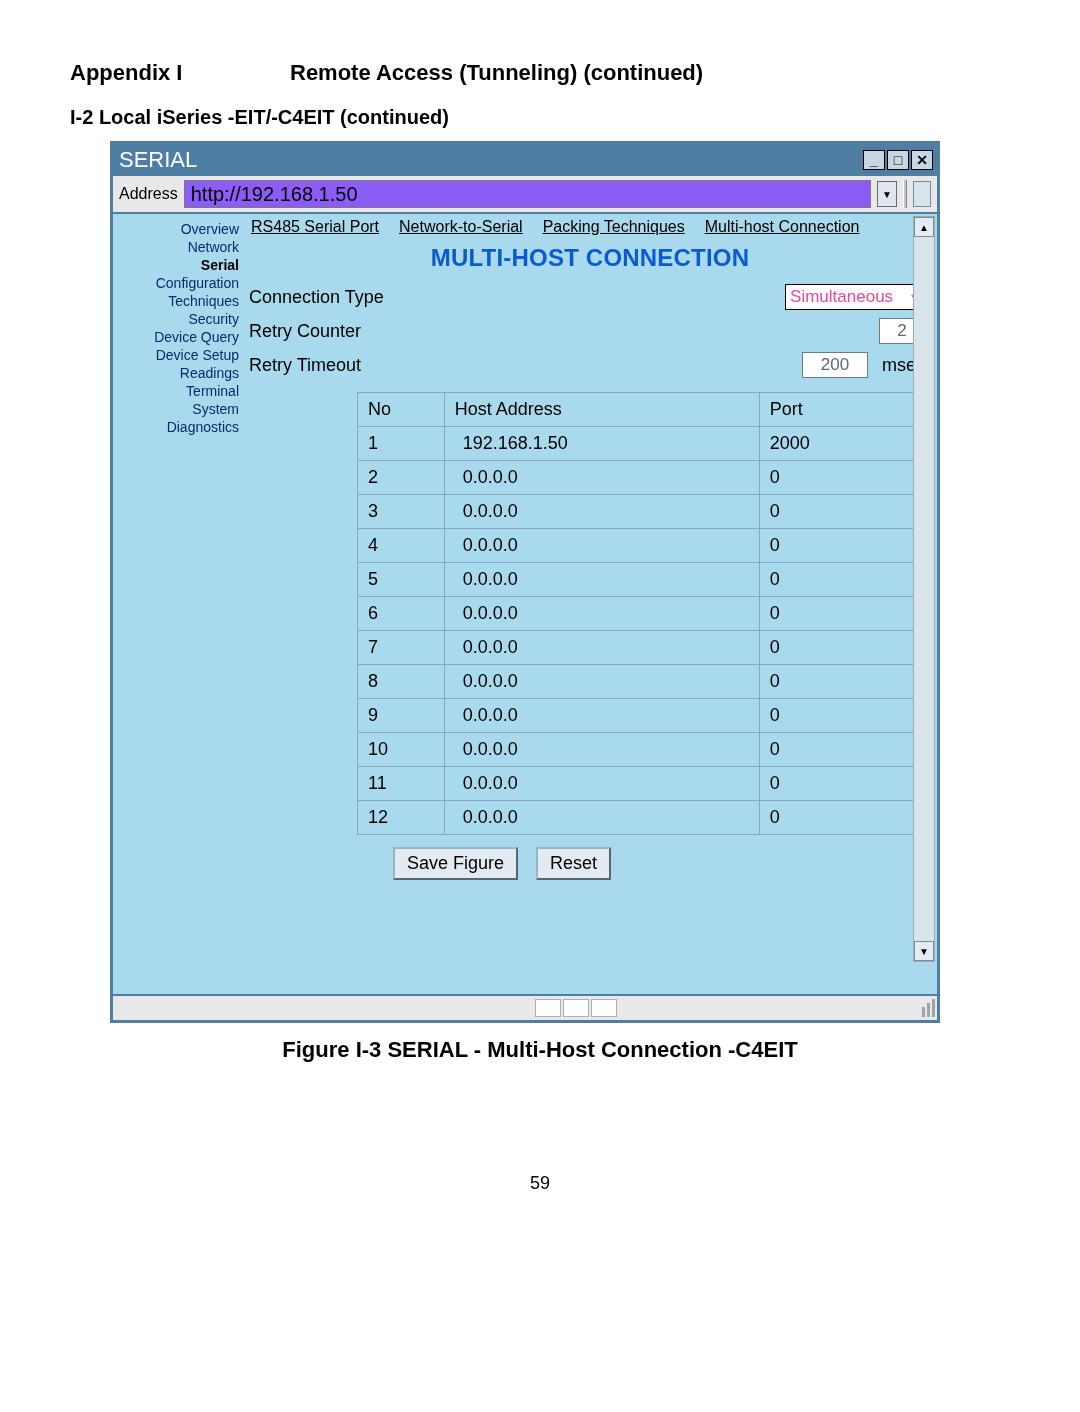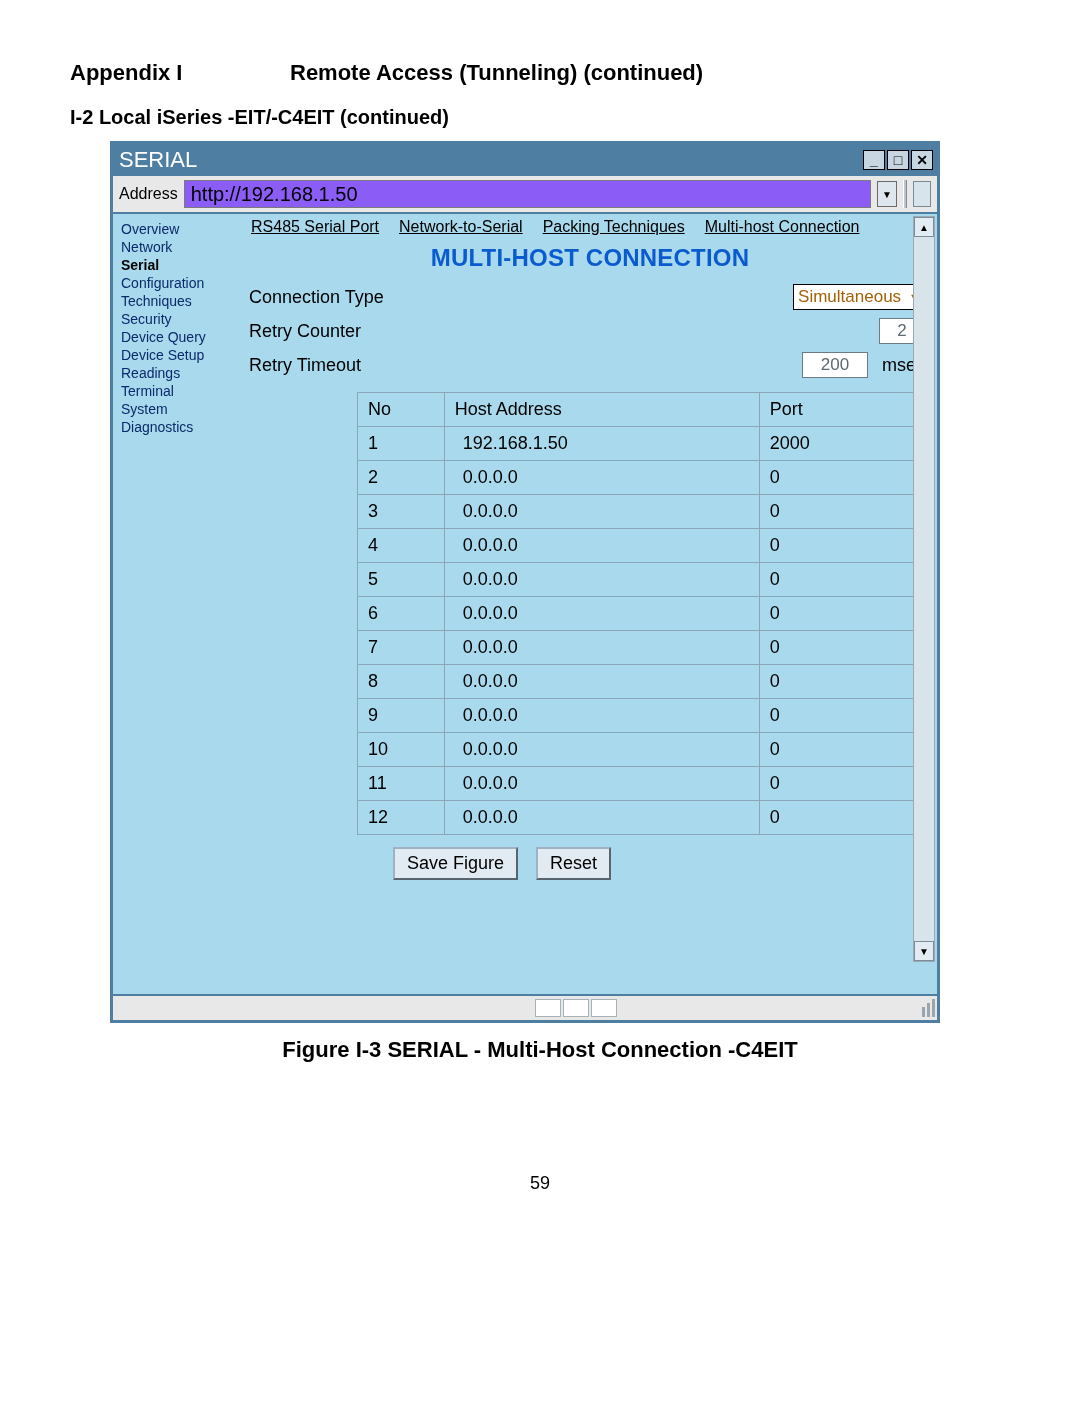--- a/index.html
+++ b/index.html
@@ -60,21 +60,21 @@
   }
   .dropbtn{width:20px;height:26px;background:#dfe7ee;border:1px solid #6a6a6a;
     display:flex;align-items:center;justify-content:center;font-size:10px;}
   .vsep{width:4px;height:28px;background:#bcc6cd;border-left:1px solid #fff;border-right:1px solid #7f8c97;}
   .golight{width:18px;height:26px;background:#d8e4ec;border:1px solid #7a8a95;}
 
   .clientarea{
     display:flex;background:var(--light);height:780px;position:relative;
   }
   .sidebar{
-    width:130px;padding:6px 4px 6px 8px;font-size:14px;color:#0b2a6b;
+    width:130px;padding:6px 4px 6px 8px;font-size:14px;color:#0b2a6b;text-align:right;
   }
   .sidebar .itm{padding:1px 0;cursor:pointer;}
   .sidebar .active{font-weight:900;color:#000;}
 
   .main{
     flex:1;padding:4px 4px 0 4px;
     display:flex;flex-direction:column;
   }
   .tabrow{display:flex;gap:20px;font-size:16px;color:#000;padding:0 0 4px 4px;}
   .tabrow span{text-decoration:underline;cursor:pointer;white-space:nowrap;}
@@ -82,22 +82,22 @@
     color:var(--blue);font-weight:900;font-size:24px;text-align:center;
     padding:4px 0 8px;letter-spacing:.3px;
   }
   .mhtitle .g{letter-spacing:.2px;}
 
   .fields{width:100%;font-size:18px;color:#000;}
   .frow{display:flex;align-items:center;padding:4px 8px 4px 2px;gap:8px;}
   .flabel{flex:0 0 200px;}
   .spacer{flex:1;}
   .fselect{
-    height:26px;background:#fff;border:1px solid #000;color:#a16207;
-    font-size:17px;padding:0 4px;display:flex;align-items:center;gap:8px;
+    height:26px;background:#fff;border:1px solid #000;color:#ec4899;
+    font-size:17px;padding:0 4px;display:flex;align-items:center;gap:16px;
   }
   .fselect .car{font-size:11px;}
   .fnum{
     width:42px;height:26px;background:#fff;border:1px solid #6a7b86;color:#5c6970;
     font-size:17px;text-align:center;padding:2px 4px;
   }
   .msec{font-size:18px;margin-left:6px;}
 
   .hosttable{
     margin:10px 0 0 110px;border:1px solid var(--cellborder);

